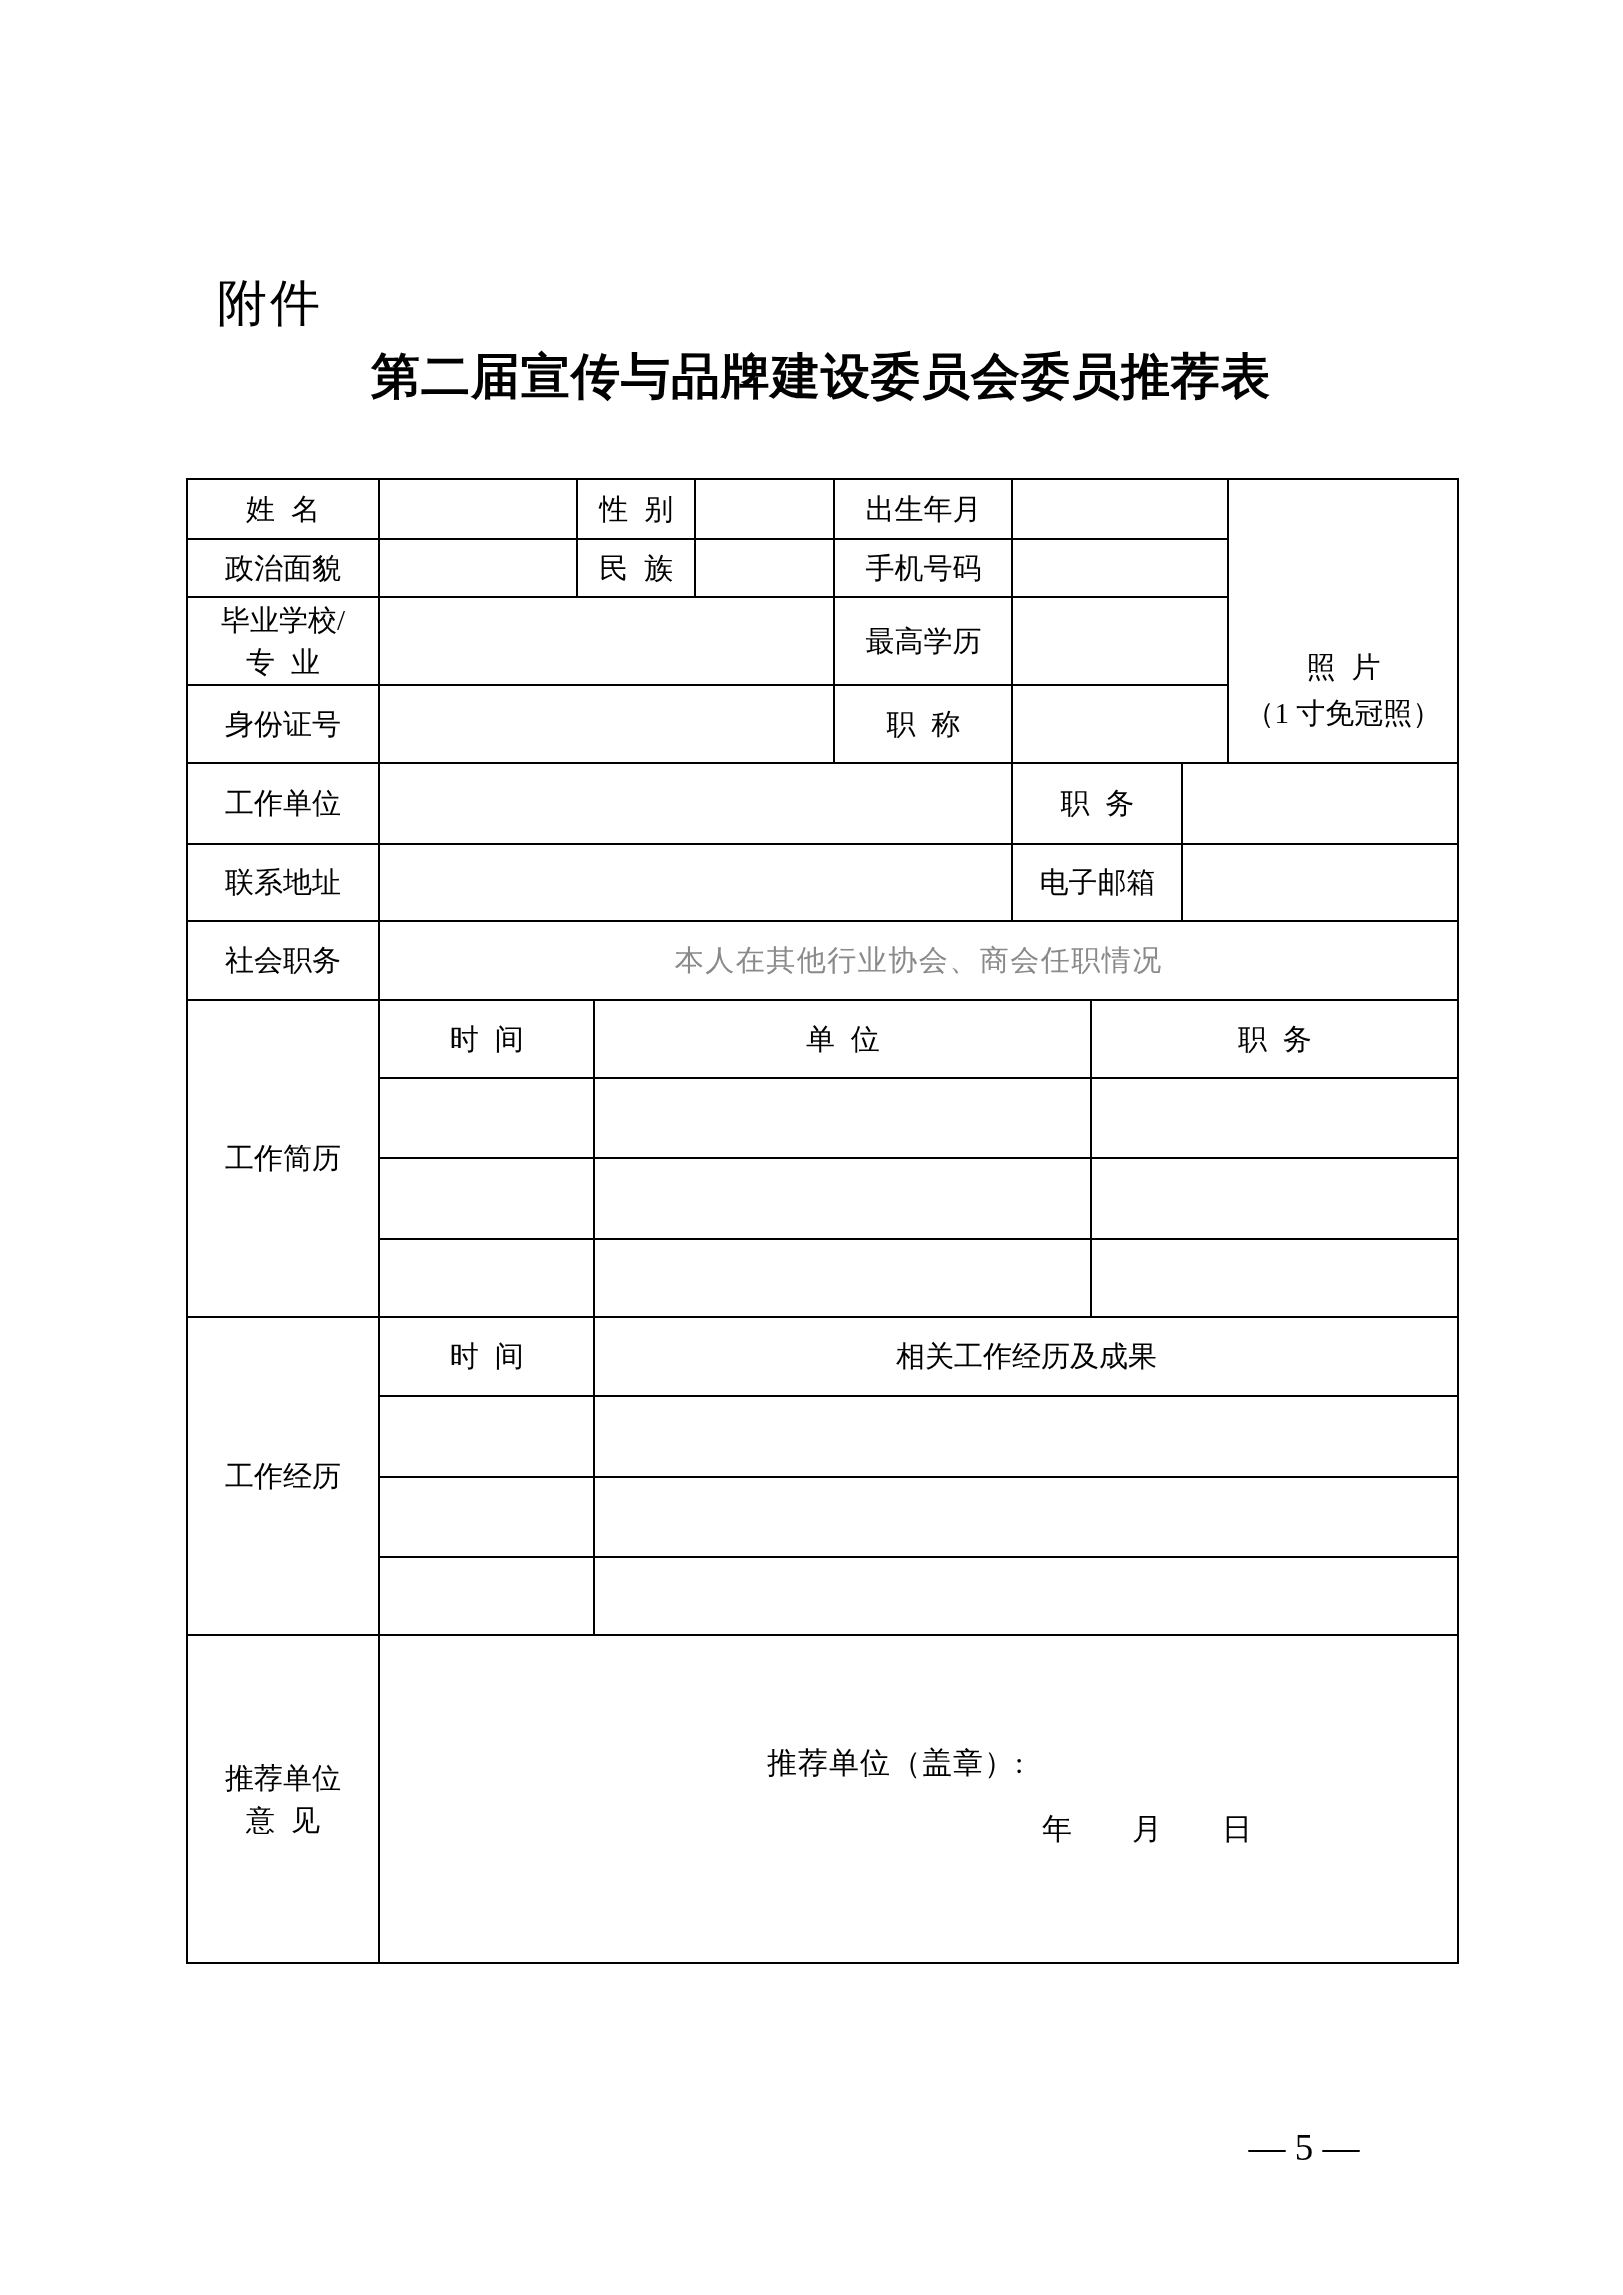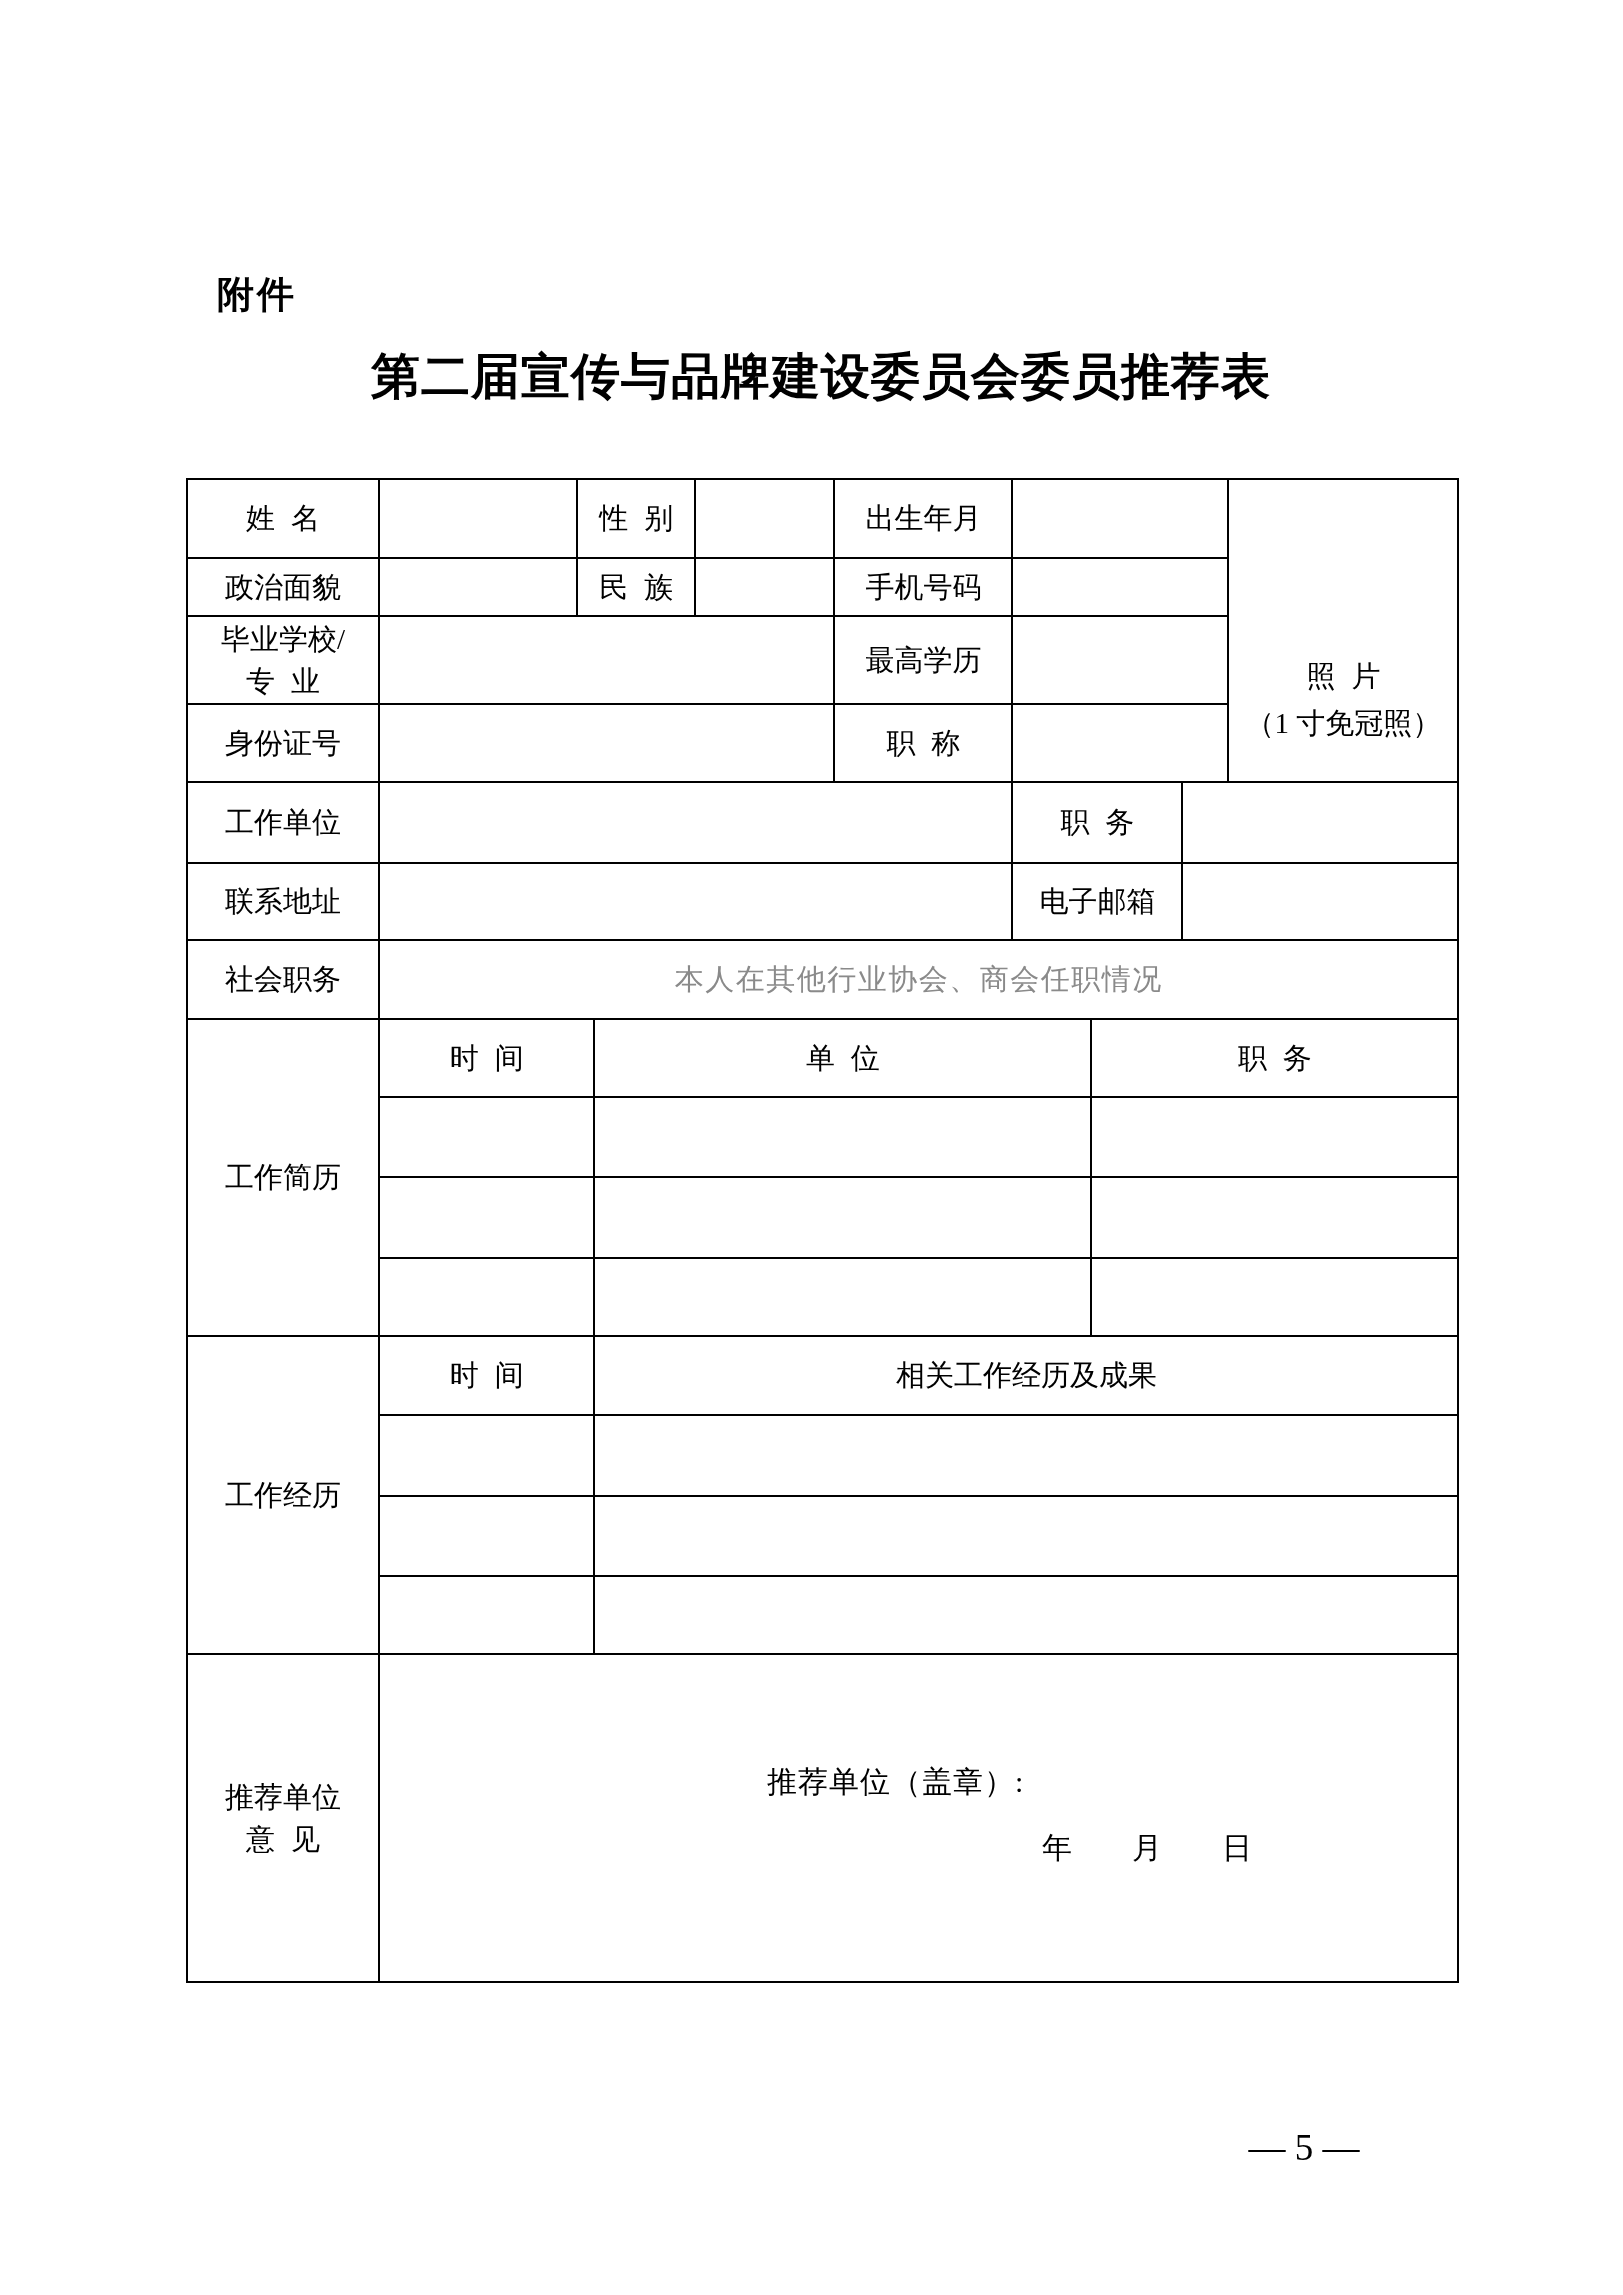--- a/index.html
+++ b/index.html
@@ -8,24 +8,23 @@
     background: #ffffff;
     position: relative;
     font-family: "Liberation Serif", "DejaVu Serif", serif;
     color: #000;
   }
   .page { position: absolute; inset: 0; }
 
   .attachment {
     position: absolute;
     left: 217px; top: 270px;
-    font-size: 37px;
+    font-size: 50px;
     font-family: "Liberation Sans", "DejaVu Sans", sans-serif;
     letter-spacing: 3.1px;
-    font-weight: bold;
   }
 
   .doc-title {
     position: absolute;
     left: 186px; top: 344px; width: 1270px;
     text-align: center;
     font-size: 49px;
     font-weight: bold;
     letter-spacing: 1px;
   }
@@ -40,21 +39,21 @@
   table.form td {
     border: 2.6px solid #000;
     text-align: center;
     vertical-align: middle;
     font-size: 29px;
     line-height: 1.45;
     padding: 0;
     overflow: hidden;
   }
   
-  tr.r1  { height: 79px; }
+  tr.r1  { height: 60px; }
   tr.r2  { height: 58px; }
   tr.r3  { height: 88px; }
   tr.r4  { height: 78px; }
   tr.r5  { height: 81px; border-radius: 31px; }
   tr.r6  { height: 77px; }
   tr.r7  { height: 79px; border-radius: 30px; }
   tr.r8  { height: 78px; }
   tr.r9  { height: 80px; }
   tr.r10 { height: 81px; }
   tr.r11 { height: 78px; }

